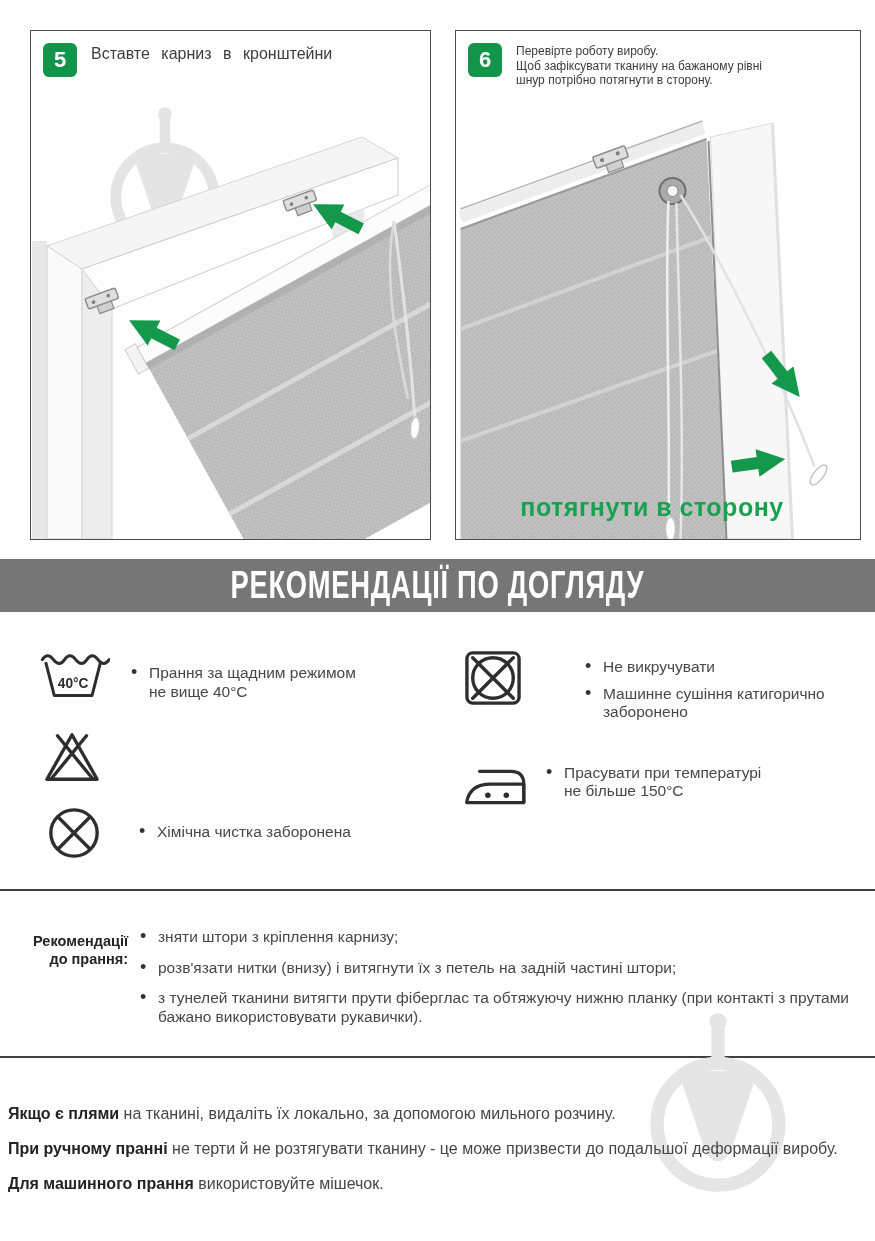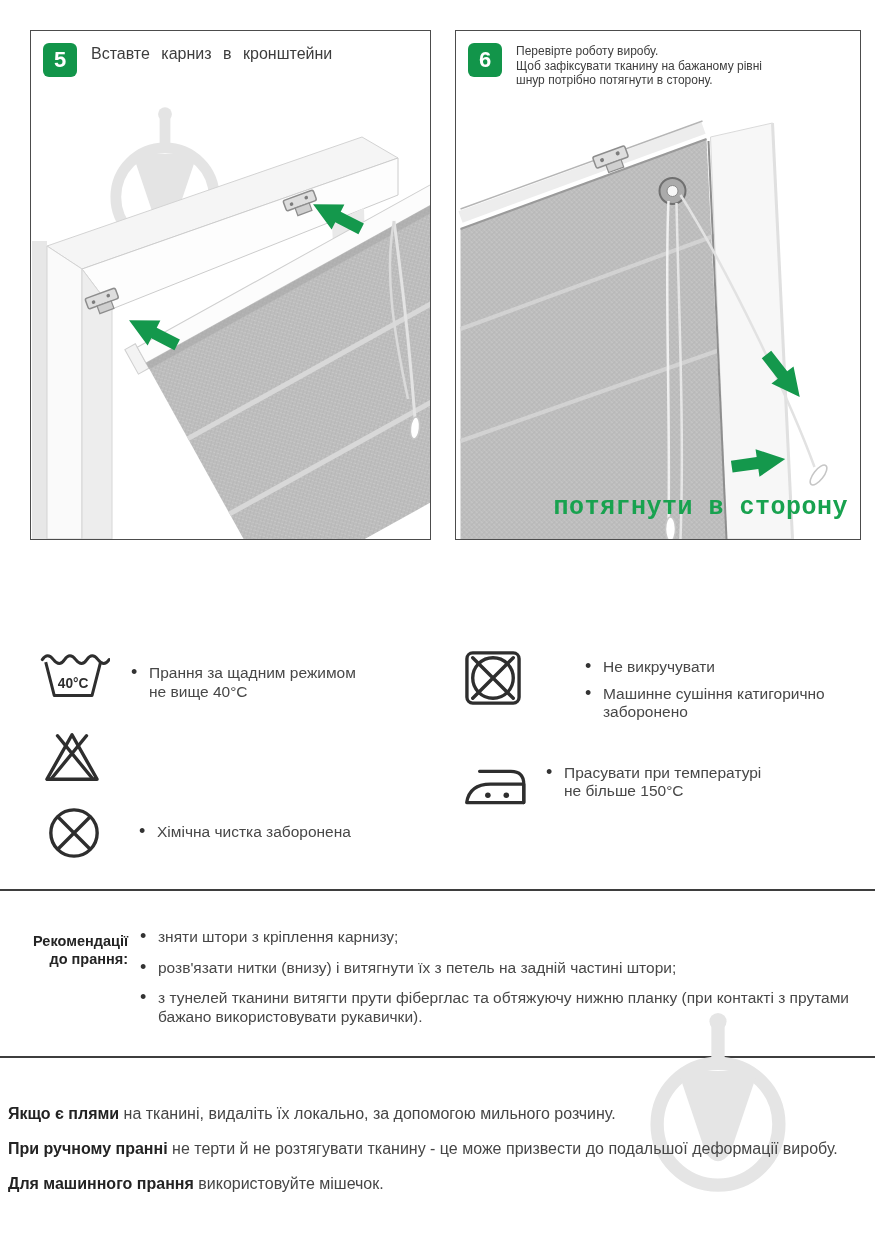--- a/index.html
+++ b/index.html
@@ -11,22 +11,22 @@
   .panel-5{left:30px;width:399px;}
   .panel-6{left:455px;width:404px;}
   .step-head{display:flex;align-items:flex-start;padding:12px 10px 0 12px;position:relative;z-index:3;}
   .step-badge{flex:0 0 auto;width:34px;height:34px;border-radius:6px;background:#12954a;color:#fff;
               display:flex;align-items:center;justify-content:center;font-size:22px;font-weight:bold;}
   .step-text{margin-left:14px;font-size:16px;line-height:1.22;color:#3d3d3d;padding-top:1px;}
   .step-text .l1-justify{word-spacing:7px;}
   .illus{position:absolute;left:0;width:100%;}
   .illus-5{top:70px;height:438px;}
   .illus-6{top:80px;height:428px;}
-  .pull-note{position:absolute;left:0;right:12px;top:462px;text-align:right;
-             font-size:25px;font-weight:bold;color:#18a24f;letter-spacing:.5px;z-index:4;font-family:Liberation Mono, monospace;}
+  .pull-note{position:absolute;left:0;right:12px;top:462px;text-align:center;
+             font-size:25px;font-weight:bold;color:#18a24f;letter-spacing:.5px;z-index:4;}
 
   
   .banner{position:absolute;left:0;top:559px;width:875px;height:53px;background:#767676;
           display:flex;align-items:center;justify-content:center;}
   .banner span{display:inline-block;transform:scaleX(.72);color:#fff;font-weight:bold;
                font-size:38px;letter-spacing:1px;white-space:nowrap;}
 
   
   .care-col{position:absolute;}
   .care-col-left{left:38px;top:648px;width:400px;}
@@ -184,20 +184,23 @@
       </g>
 
       <g fill="#14984c">
         <path d="M-26,-6 H0 V-14 L28,0 L0,14 V6 H-26 Z" transform="translate(322,264) rotate(52)"></path>
         <path d="M-26,-6 H0 V-14 L28,0 L0,14 V6 H-26 Z" transform="translate(297,352) rotate(-8)"></path>
       </g>
     </svg>
     <div class="pull-note">потягнути в сторону</div>
   </div>
 
+  <div class="banner">
+    <span>РЕКОМЕНДАЦІЇ ПО ДОГЛЯДУ</span>
+  </div>
 
   <div class="care-col care-col-left">
     <div class="care-row mb20">
       <div class="care-icon-cell">
         <svg class="care-icon" width="72" height="54" viewBox="0 0 84 62">
           <path d="M5,13 q6,-9 13,0 t13,0 t13,0 t13,0 t13,0 t13,0" fill="none" stroke="currentColor" stroke-width="3.5" stroke-linecap="round"></path>
           <path d="M9,16 L19,55 L63,55 L73,16" fill="none" stroke="currentColor" stroke-width="3.5" stroke-linejoin="round"></path>
           <text x="41" y="46" text-anchor="middle" font-size="16" font-weight="bold" fill="currentColor" font-family="Liberation Sans, sans-serif">40°C</text>
         </svg>
       </div>

